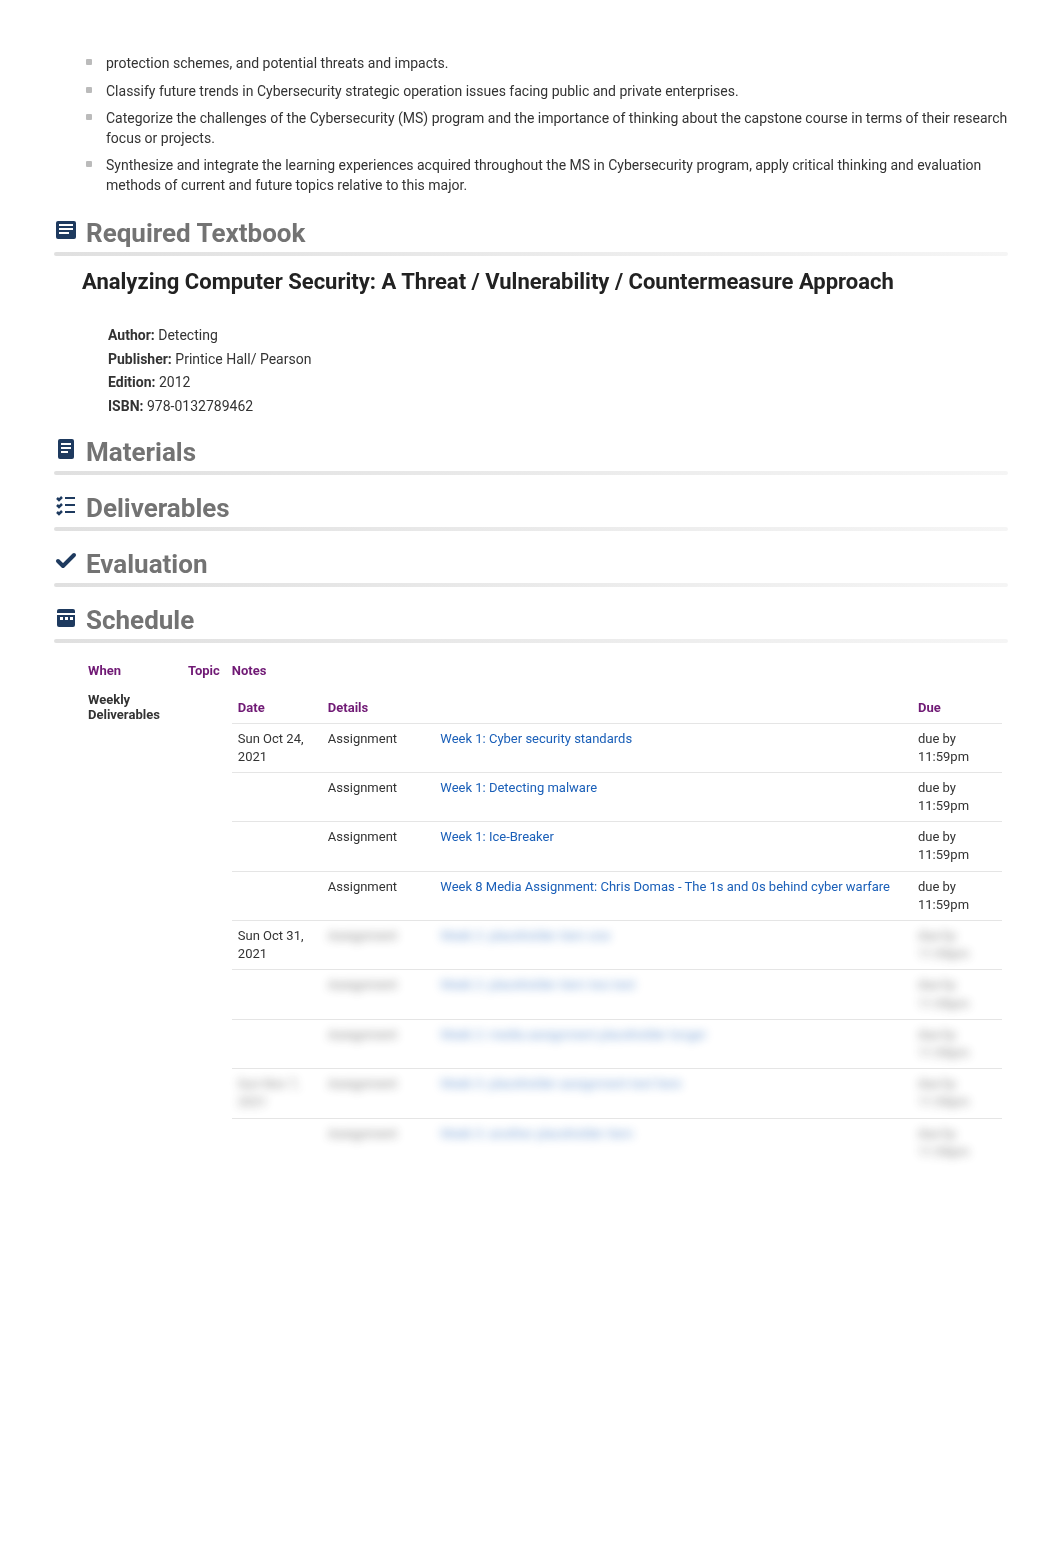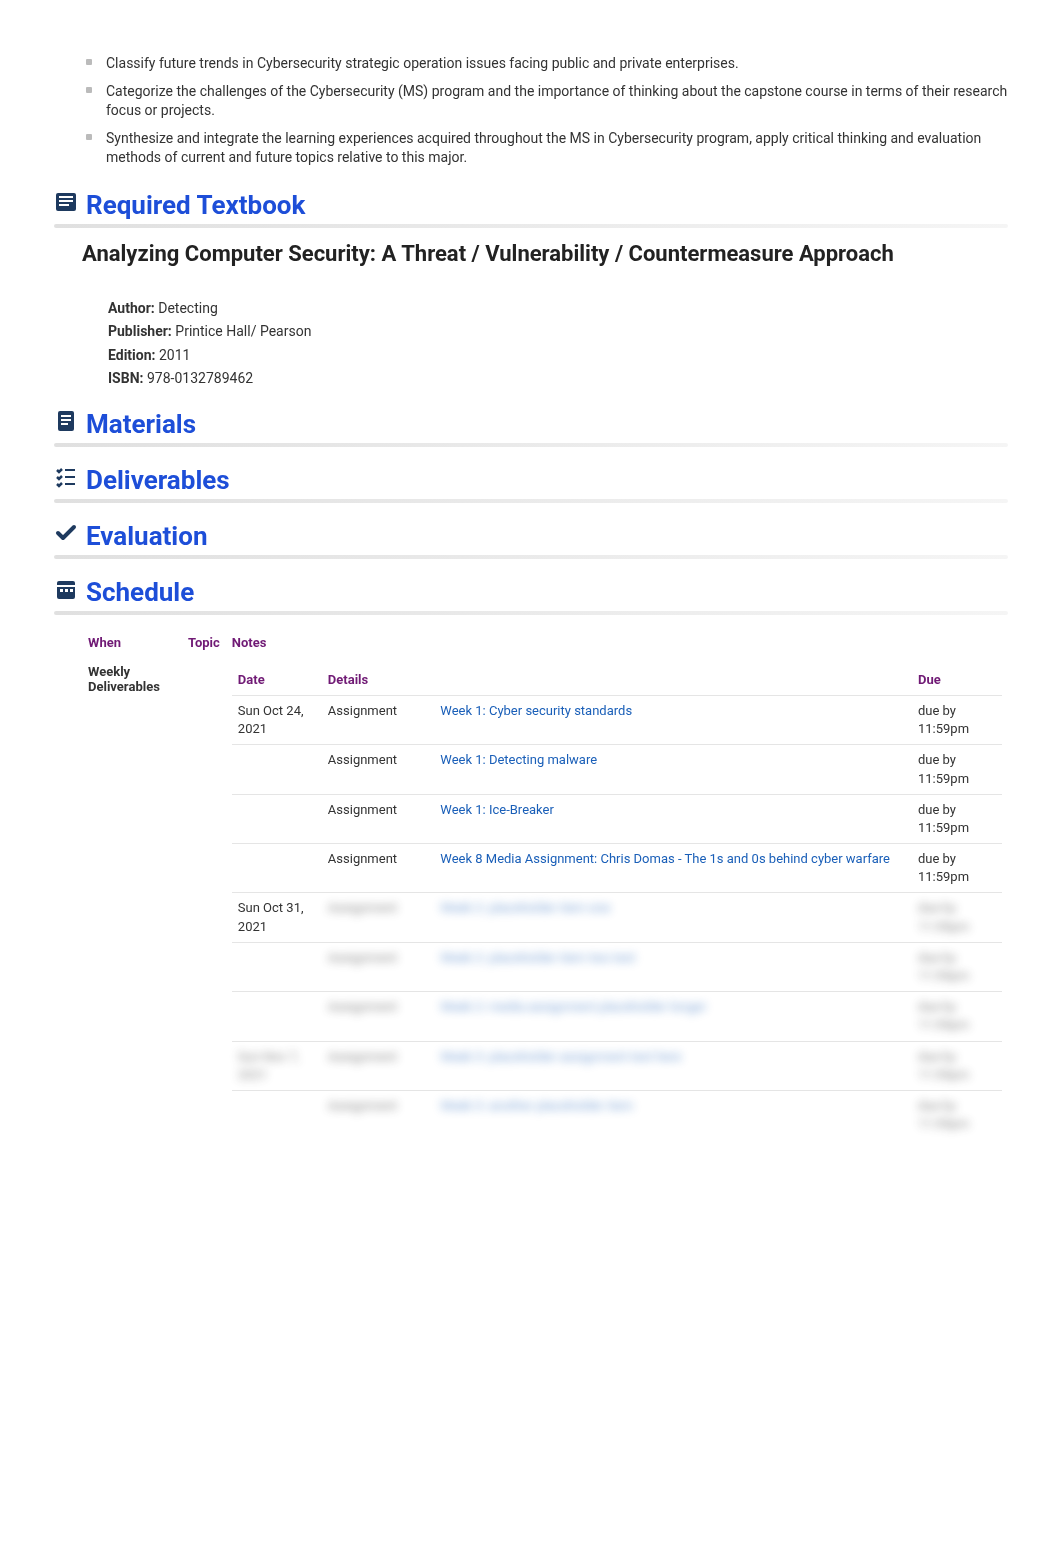--- a/index.html
+++ b/index.html
@@ -28,21 +28,21 @@
     background: #bbb;
     border-radius: 1px;
   }
   .section-heading {
     display: flex;
     align-items: center;
     gap: 8px;
     font-size: 26px;
     font-weight: 700;
     margin: 18px 0 4px 0;
-    color: #1d4ed8;
+    color: #737373;
   }
   .section-heading svg { width: 24px; height: 24px; fill: #1e3a5f; }
   .section-underline {
     height: 4px;
     background: linear-gradient(90deg, #e0e0e0 0%, #f5f5f5 100%);
     margin-bottom: 12px;
     border-radius: 2px;
   }
   .textbook-block { padding-left: 28px; margin-bottom: 14px; }
   .textbook-title {
@@ -100,20 +100,21 @@
     opacity: 0.6;
     user-select: none;
   }
   .weekly-label { font-weight: 700; font-size: 13px; padding-top:8px;}
   .notes-cell { width: auto; }
 </style>
 </head>
 <body>
 
 <ul id="outcomes-list">
+    <li>protection schemes, and potential threats and impacts.</li>
     <li>Classify future trends in Cybersecurity strategic operation issues facing public and private enterprises.</li>
     <li>Categorize the challenges of the Cybersecurity (MS) program and the importance of thinking about the capstone course in terms of their research focus or projects.</li>
     <li>Synthesize and integrate the learning experiences acquired throughout the MS in Cybersecurity program, apply critical thinking and evaluation methods of current and future topics relative to this major.</li>
   </ul>
 
 <div class="section-heading">
   <span>
     <svg viewBox="0 0 24 24">
         <rect x="2" y="3" width="20" height="18" rx="2" fill="#1e3a5f"></rect>
         <rect x="5" y="6" width="14" height="2" fill="#fff"></rect>
@@ -123,21 +124,21 @@
   </span>
   <span>Required Textbook</span>
 </div>
 <div class="section-underline"></div>
 
 <div class="textbook-block">
   <div class="textbook-title">Analyzing Computer Security: A Threat / Vulnerability / Countermeasure Approach</div>
   <ul class="meta-list">
     <li><span class="meta-label">Author:</span> <span>Detecting</span></li>
     <li><span class="meta-label">Publisher:</span> <span>Printice Hall/ Pearson</span></li>
-    <li><span class="meta-label">Edition:</span> <span>2011</span></li>
+    <li><span class="meta-label">Edition:</span> <span>2012</span></li>
     <li><span class="meta-label">ISBN:</span> <span>978-0132789462</span></li>
   </ul>
 </div>
 
 <div class="section-heading">
   <span>
     <svg viewBox="0 0 24 24">
         <rect x="4" y="2" width="16" height="20" rx="2" fill="#1e3a5f"></rect>
         <rect x="7" y="6" width="10" height="2" fill="#fff"></rect>
         <rect x="7" y="10" width="10" height="2" fill="#fff"></rect>

